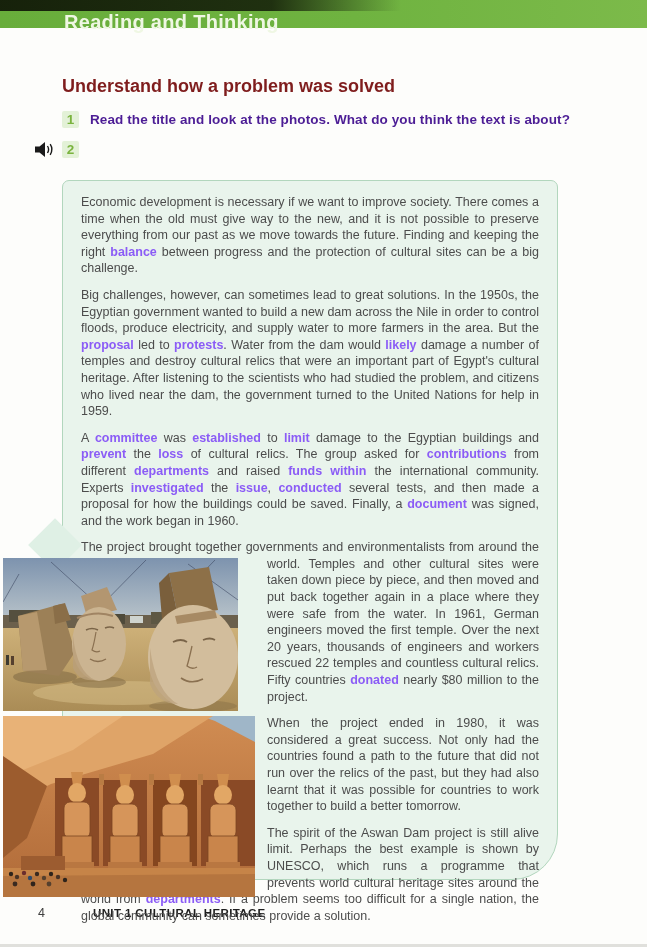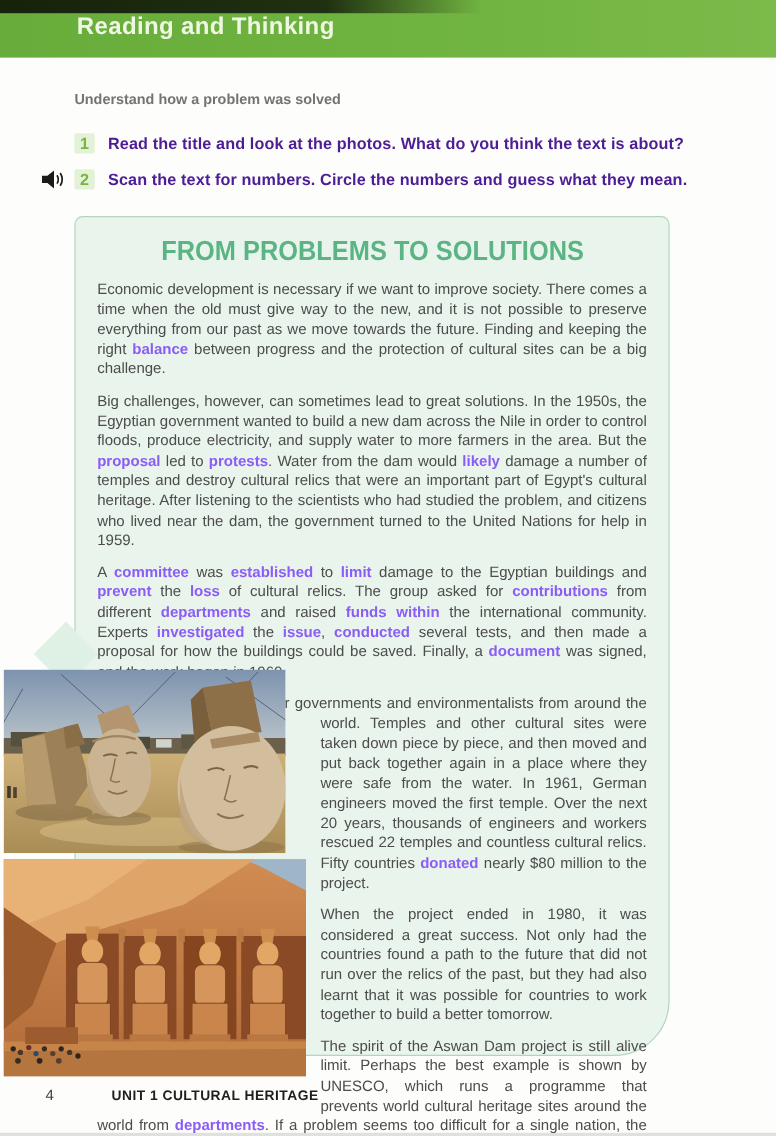--- a/index.html
+++ b/index.html
@@ -3,28 +3,28 @@
 <meta charset="utf-8">
 <style>
   html,body{margin:0;padding:0;background:#ffffff;}
   .page{
     position:relative;width:647px;height:947px;overflow:hidden;
     background:#fdfdfb;font-family:"Liberation Sans",sans-serif;
     border-right:1px solid #ececea;
   }
   .page-bottom-edge{position:absolute;left:0;bottom:0;width:100%;height:3px;background:#e0e0dc;}
   
-  .topbar{position:absolute;left:0;top:0;width:647px;height:48px;
+  .topbar{position:absolute;left:0;top:0;width:647px;height:28px;
     background:linear-gradient(90deg,#68ad3b 0%,#6fb340 55%,#7cba4a 100%);}
   .topbar-darkstrip{position:absolute;left:0;top:0;width:100%;height:11px;
     background:linear-gradient(90deg,rgba(18,26,8,0.95) 0%,rgba(18,26,8,0.85) 42%,rgba(18,26,8,0) 62%);}
   .topbar-title{position:absolute;left:64px;top:11px;font-size:20px;font-weight:700;
     color:#eff7e3;letter-spacing:.3px;}
   
-  .section-heading{position:absolute;left:62px;top:76px;font-size:12px;font-weight:800;color:#737373;}
+  .section-heading{position:absolute;left:62px;top:76px;font-size:18px;font-weight:800;color:#7f1d1d;}
   .tasks{position:absolute;left:0;top:110px;width:600px;}
   .task{position:relative;display:flex;align-items:center;margin:0 0 11px 62px;height:19px;}
   .task-num{display:inline-block;min-width:13px;padding:1px 2px;margin-right:11px;text-align:center;
     background:#e3f1d7;color:#7ab33e;font-weight:700;font-size:13.5px;border-radius:2px;}
   .task-text{font-size:13.5px;font-weight:700;color:#4c1d95;letter-spacing:.1px;}
   .speaker{position:absolute;left:-28px;top:1px;width:21px;height:17px;}
   
   .panel{position:absolute;left:62px;top:180px;width:496px;height:700px;
     background:#e9f4ec;border:1px solid #b2d6bd;border-radius:7px 7px 46px 10px;
     box-sizing:border-box;padding:13px 18px 0 18px;z-index:1;}
@@ -67,28 +67,24 @@
     </div>
     <div class="task">
       <span class="speaker">
         <svg width="21" height="17" viewBox="0 0 21 17">
           <polygon points="1,5.5 5.5,5.5 11,1 11,16 5.5,11.5 1,11.5" fill="#1a1a1a"></polygon>
           <path d="M13.5,5 q2.2,3.5 0,7" stroke="#1a1a1a" stroke-width="1.4" fill="none"></path>
           <path d="M16.2,3.2 q3.4,5.3 0,10.6" stroke="#1a1a1a" stroke-width="1.4" fill="none"></path>
         </svg>
       </span>
       <span class="task-num">2</span>
-      <span class="task-text">Scan the text for numbers. Circle the numbers and guess what they mean.</span>
     </div>
   </div>
 
   <div class="panel">
-    <div class="article-title-wrap">
-      <span class="article-title">FROM PROBLEMS TO SOLUTIONS</span>
-    </div>
     <p><span>Economic development is necessary if we want to improve society. There comes a time when the old must give way to the new, and it is not possible to preserve everything from our past as we move towards the future. Finding and keeping the right </span><strong>balance</strong><span> between progress and the protection of cultural sites can be a big challenge.</span></p>
     <p><span>Big challenges, however, can sometimes lead to great solutions. In the 1950s, the Egyptian government wanted to build a new dam across the Nile in order to control floods, produce electricity, and supply water to more farmers in the area. But the </span><strong>proposal</strong><span> led to </span><strong>protests</strong><span>. Water from the dam would </span><strong>likely</strong><span> damage a number of temples and destroy cultural relics that were an important part of Egypt's cultural heritage. After listening to the scientists who had studied the problem, and citizens who lived near the dam, the government turned to the United Nations for help in 1959.</span></p>
     <p><span>A </span><strong>committee</strong><span> was </span><strong>established</strong><span> to </span><strong>limit</strong><span> damage to the Egyptian buildings and </span><strong>prevent</strong><span> the </span><strong>loss</strong><span> of cultural relics. The group asked for </span><strong>contributions</strong><span> from different </span><strong>departments</strong><span> and raised </span><strong>funds within</strong><span> the international community. Experts </span><strong>investigated</strong><span> the </span><strong>issue</strong><span>, </span><strong>conducted</strong><span> several tests, and then made a proposal for how the buildings could be saved. Finally, a </span><strong>document</strong><span> was signed, and the work began in 1960.</span></p>
     <div class="photo-spacer"></div>
     <p><span>The project brought together governments and environmentalists from around the world. Temples and other cultural sites were taken down piece by piece, and then moved and put back together again in a place where they were safe from the water. In 1961, German engineers moved the first temple. Over the next 20 years, thousands of engineers and workers rescued 22 temples and countless cultural relics. Fifty countries </span><strong>donated</strong><span> nearly $80 million to the project.</span></p>
     <p><span>When the project ended in 1980, it was considered a great success. Not only had the countries found a path to the future that did not run over the relics of the past, but they had also learnt that it was possible for countries to work together to build a better tomorrow.</span></p>
     <p><span>The spirit of the Aswan Dam project is still alive limit. Perhaps the best example is shown by UNESCO, which runs a programme that prevents world cultural heritage sites around the world from </span><strong>departments</strong><span>. If a problem seems too difficult for a single nation, the global community can sometimes provide a solution.</span></p>
   </div>
 
   <div class="corner-fold"></div>

